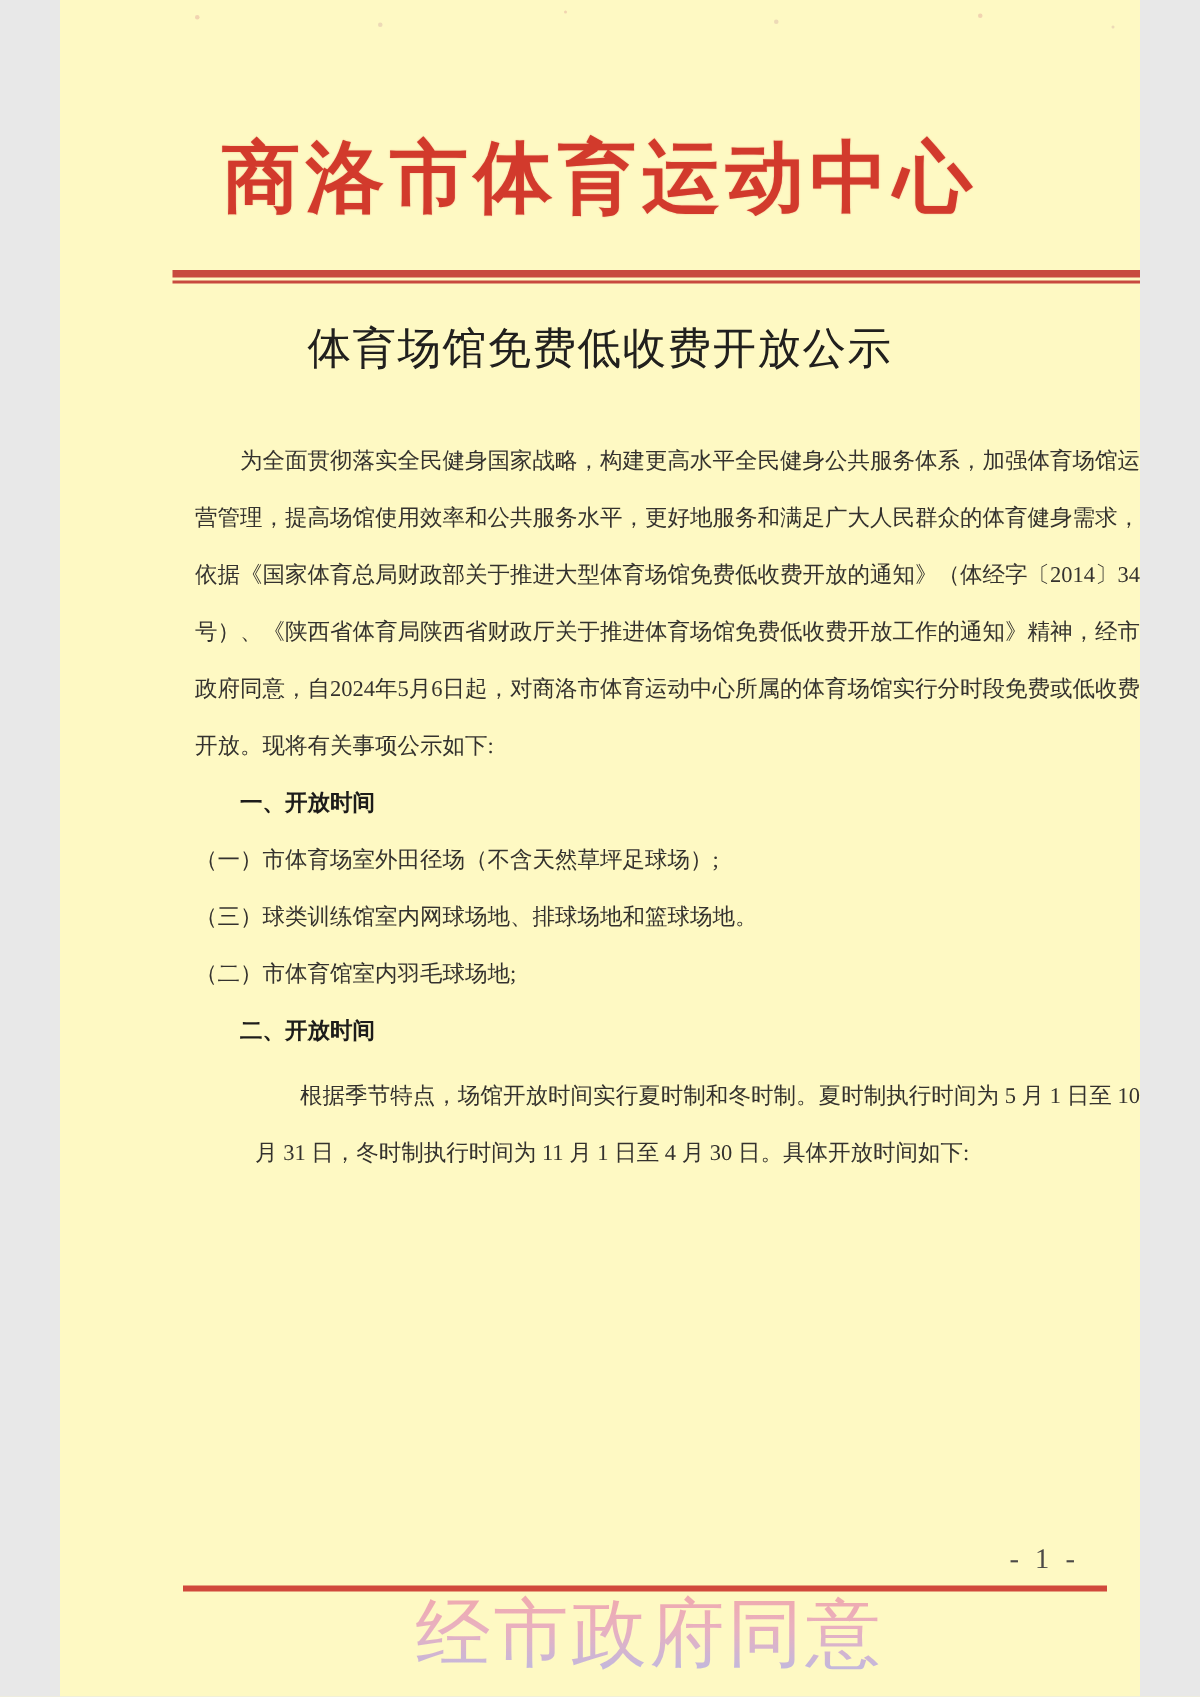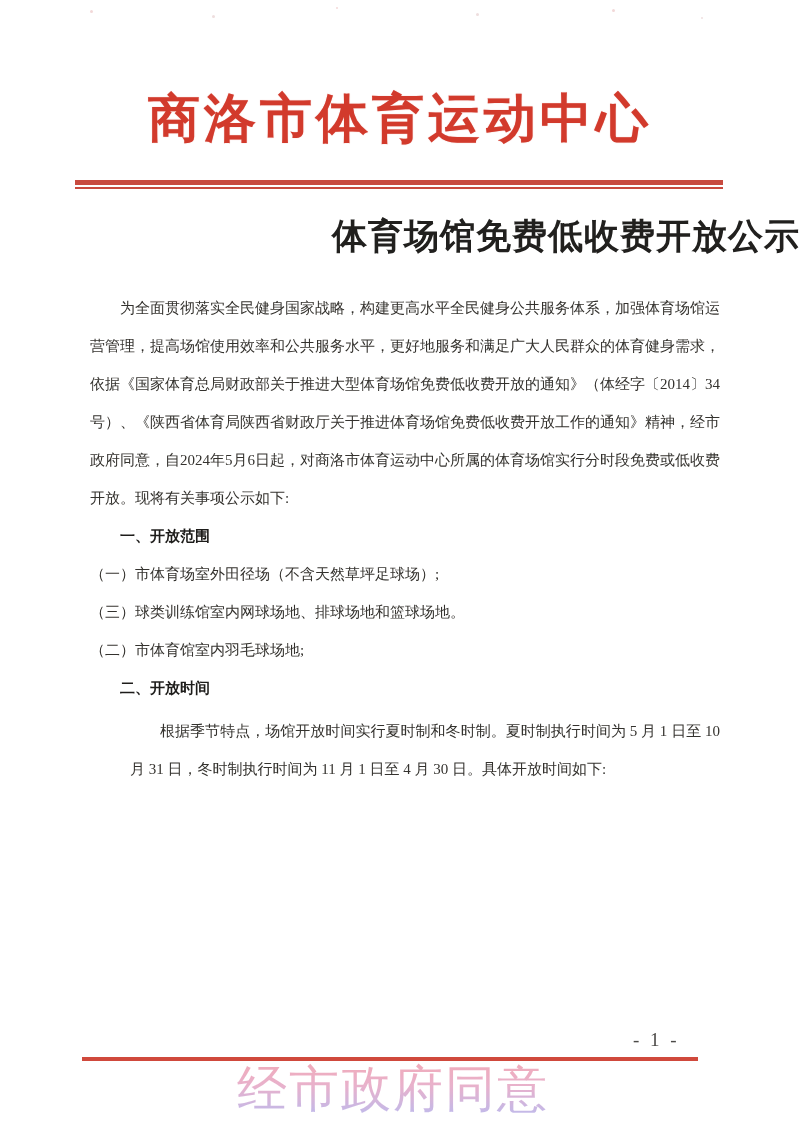--- a/index.html
+++ b/index.html
@@ -1,22 +1,22 @@
 <!DOCTYPE html>
 <html><head>
 <meta charset="utf-8">
 <style>
   * { margin: 0; padding: 0; box-sizing: border-box; }
   html, body { background: #e8e8e8; }
   .page {
     position: relative;
-    width: 800px;
+    width: 720px;
     height: 1131px;
     margin: 0 auto;
-    background: #ffffff;
+    background: #fef9c3;
     overflow: hidden;
     font-family: "Liberation Serif", "DejaVu Serif", serif;
   }
   
   .speck {
     position: absolute;
     border-radius: 50%;
     opacity: 0.35;
   }
   .letterhead {
@@ -41,24 +41,24 @@
   }
   .rule-double .rule-thin {
     margin-top: 2px;
     border-top: 2px solid #c84a3f;
   }
   .doc-title {
     position: absolute;
     top: 213px;
     left: 0;
     width: 100%;
-    text-align: right;
+    text-align: center;
     font-family: "Liberation Serif", "DejaVu Serif", serif;
-    font-size: 35px;
-    font-weight: 700;
+    font-size: 29px;
+    font-weight: 400;
     letter-spacing: 1px;
     color: #21201e;
   }
   .body-block {
     position: absolute;
     top: 289px;
     left: 90px;
     width: 630px;
     font-size: 15px;
     line-height: 38px;
@@ -127,21 +127,21 @@
   <h1 class="letterhead">商洛市体育运动中心</h1>
 
   <div class="rule-double">
     <div class="rule-thin"></div>
   </div>
 
   <h2 class="doc-title">体育场馆免费低收费开放公示</h2>
 
   <div class="body-block" id="body-content">
       <p class="para-body">为全面贯彻落实全民健身国家战略，构建更高水平全民健身公共服务体系，加强体育场馆运营管理，提高场馆使用效率和公共服务水平，更好地服务和满足广大人民群众的体育健身需求，依据《国家体育总局财政部关于推进大型体育场馆免费低收费开放的通知》（体经字〔2014〕34号）、《陕西省体育局陕西省财政厅关于推进体育场馆免费低收费开放工作的通知》精神，经市政府同意，自2024年5月6日起，对商洛市体育运动中心所属的体育场馆实行分时段免费或低收费开放。现将有关事项公示如下:</p>
-      <p class="para-heading">一、开放范围</p>
+      <p class="para-heading">一、开放时间</p>
       <p class="para-item">（一）市体育场室外田径场（不含天然草坪足球场）;</p>
       <p class="para-item">（三）球类训练馆室内网球场地、排球场地和篮球场地。</p>
       <p class="para-item">（二）市体育馆室内羽毛球场地;</p>
       <p class="para-heading">二、开放时间</p>
       <p class="para-body">根据季节特点，场馆开放时间实行夏时制和冬时制。夏时制执行时间为 5 月 1 日至 10 月 31 日，冬时制执行时间为 11 月 1 日至 4 月 30 日。具体开放时间如下:</p>
     </div>
 
   <div class="page-number">- 1 -</div>
 
   <div class="footer-rule"></div>

